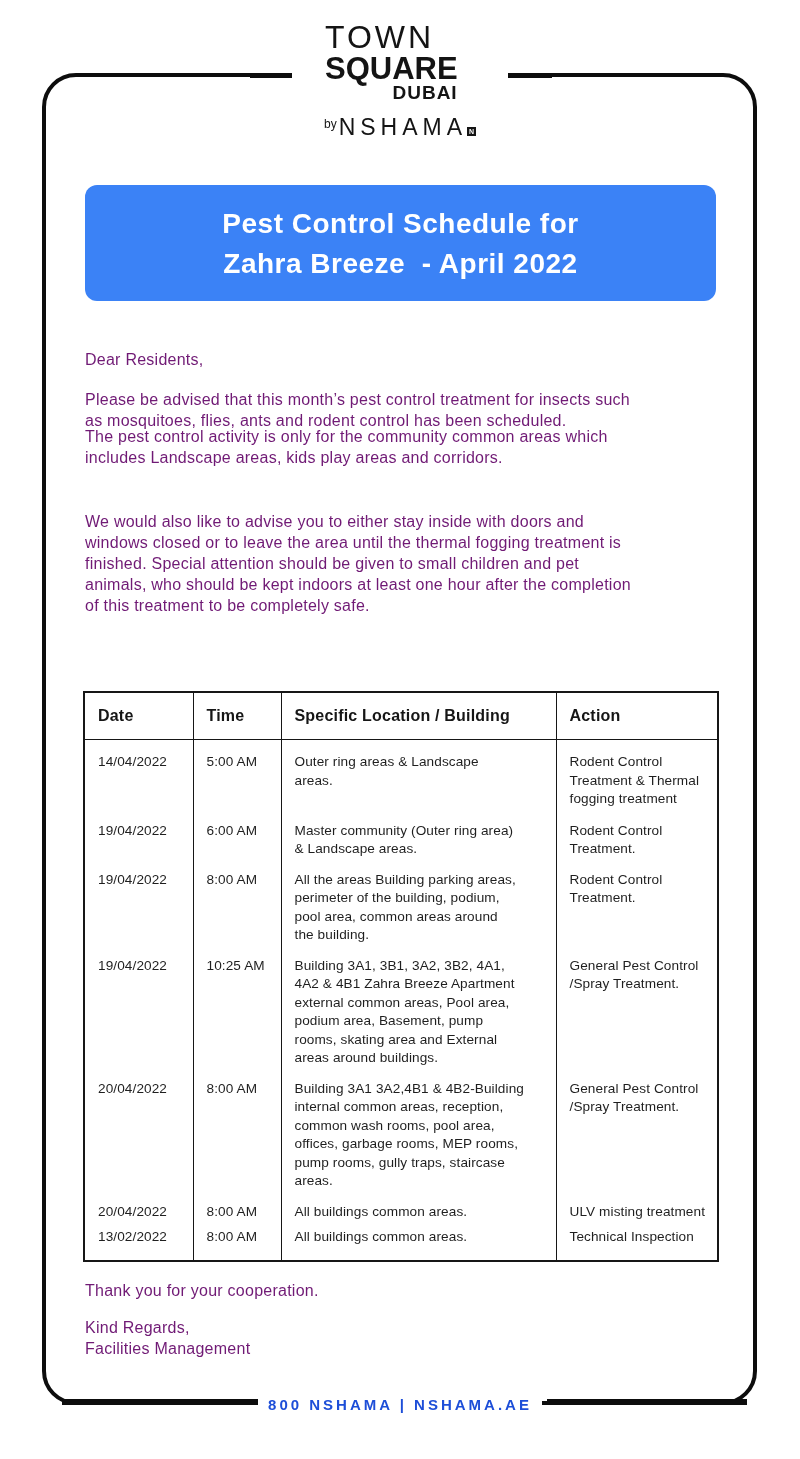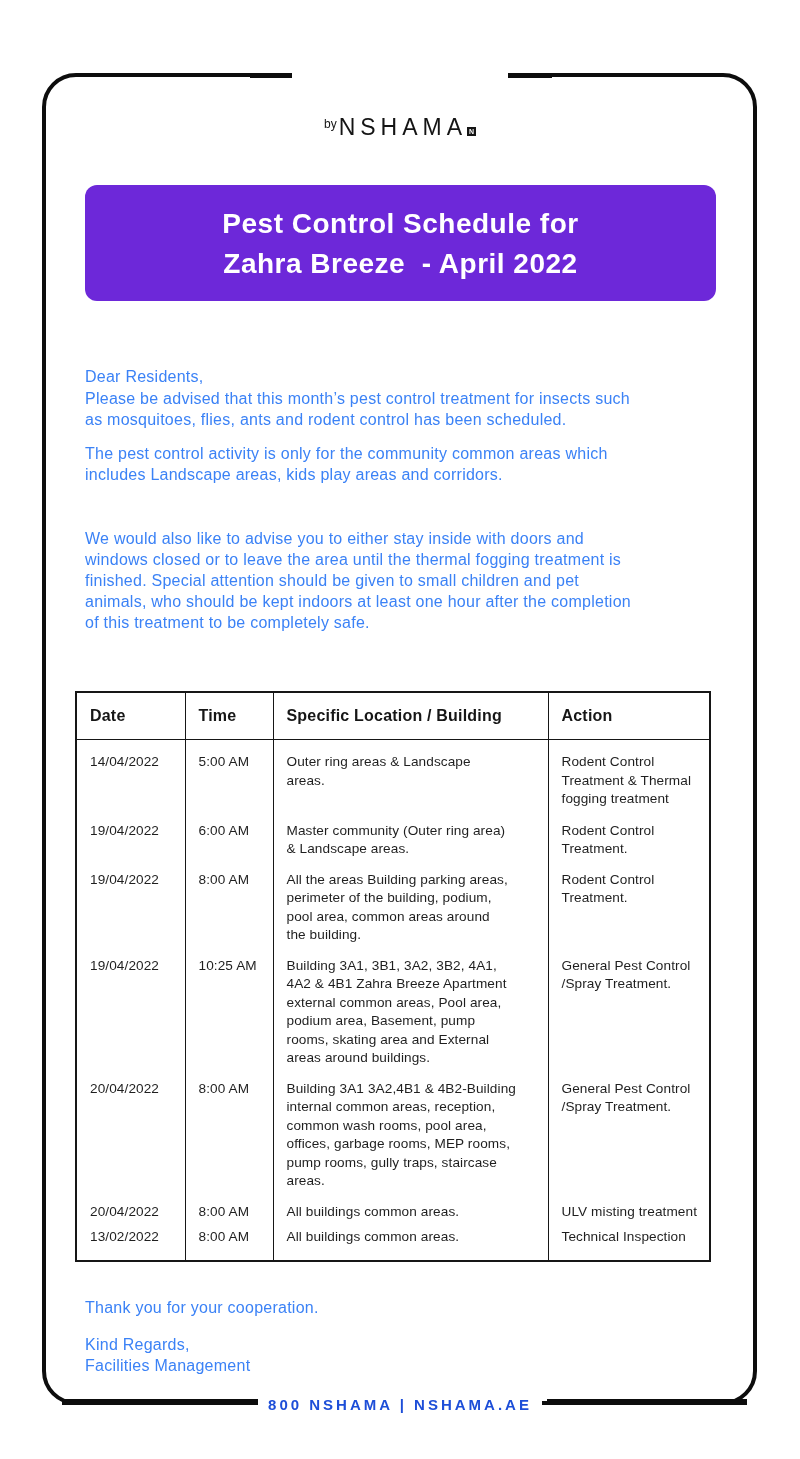--- a/index.html
+++ b/index.html
@@ -24,38 +24,38 @@
   .logo-square{font-size:31px;font-weight:800;letter-spacing:0;line-height:31px;margin-top:-1px;}
   .logo-dubai{font-size:19px;font-weight:800;letter-spacing:1px;line-height:19px;text-align:right;margin-top:-1px;}
   .logo-by{position:absolute;left:0;top:114px;width:216px;text-align:center;white-space:nowrap;color:#141414;}
   .logo-by .by{font-size:12px;font-weight:400;vertical-align:7px;margin-right:2px;}
   .logo-by .nm{font-size:23px;font-weight:300;letter-spacing:5px;}
   .logo-by .mark{display:inline-block;width:9px;height:9px;background:#141414;color:#fff;
                  font-size:7px;line-height:9px;text-align:center;font-weight:700;
                  vertical-align:1px;margin-left:0;}
 
   
-  .title-box{position:absolute;left:85px;top:185px;width:631px;height:116px;background:#6d28d9;
+  .title-box{position:absolute;left:85px;top:185px;width:631px;height:116px;background:#3b82f6;
              border-radius:12px;box-sizing:border-box;color:#fff;text-align:center;
              font-size:28px;font-weight:700;letter-spacing:.5px;line-height:40px;
              padding-top:19px;white-space:pre-line;}
 
   
   .para{position:absolute;left:85px;width:648px;font-size:16px;line-height:21px;
-        letter-spacing:.25px;white-space:pre-line;color:#3b82f6;margin-top:17px;}
+        letter-spacing:.25px;white-space:pre-line;color:#701a75;}
   .salutation{top:349px;}
-  .p1{top:371px;}
+  .p1{top:389px;}
   .p2{top:426px;}
   .p3{top:511px;}
   .intro{top:635px;}
   .thanks{top:1280px;}
   .regards{top:1317px;}
 
   
-  .sched{position:absolute;left:75px;top:691px;width:634px;border-collapse:collapse;
+  .sched{position:absolute;left:83px;top:691px;width:634px;border-collapse:collapse;
          table-layout:fixed;border-radius:15px;}
   .sched{border:2px solid #161616;}
   .sched th{border:1.5px solid #161616;height:46px;vertical-align:middle;text-align:left;
             font-size:16px;font-weight:600;letter-spacing:.2px;color:#161616;padding:0 4px 0 13px;}
   .sched td{border-left:1.5px solid #161616;border-right:1.5px solid #161616;
             vertical-align:top;font-size:13.6px;line-height:18.5px;letter-spacing:.1px;
             white-space:pre-line;color:#1f1f1f;padding:13px 5px 0 13px;}
   .sched tr.r3 td{padding-top:12px;}
   .sched tr.r4 td{padding-top:12px;}
   .sched tr.r5 td{padding-top:12px;}
@@ -73,20 +73,25 @@
 <div class="page">
 
   <div class="frame"></div>
 
   <div class="dash dash-top-left"></div>
   <div class="dash dash-top-right"></div>
   <div class="dash dash-bottom-left"></div>
   <div class="dash dash-bottom-right"></div>
 
   <div class="logo-block">
+    <div class="logo-head">
+      <div class="logo-town">TOWN</div>
+      <div class="logo-square">SQUARE</div>
+      <div class="logo-dubai">DUBAI</div>
+    </div>
     <div class="logo-by">
       <span class="by">by</span><span class="nm">NSHAMA</span><span class="mark">N</span>
     </div>
   </div>
 
   <div class="title-box">Pest Control Schedule for
 Zahra Breeze&nbsp; - April 2022</div>
 
   <div class="para salutation">Dear Residents,</div>
   <div class="para p1">Please be advised that this month’s pest control treatment for insects such

